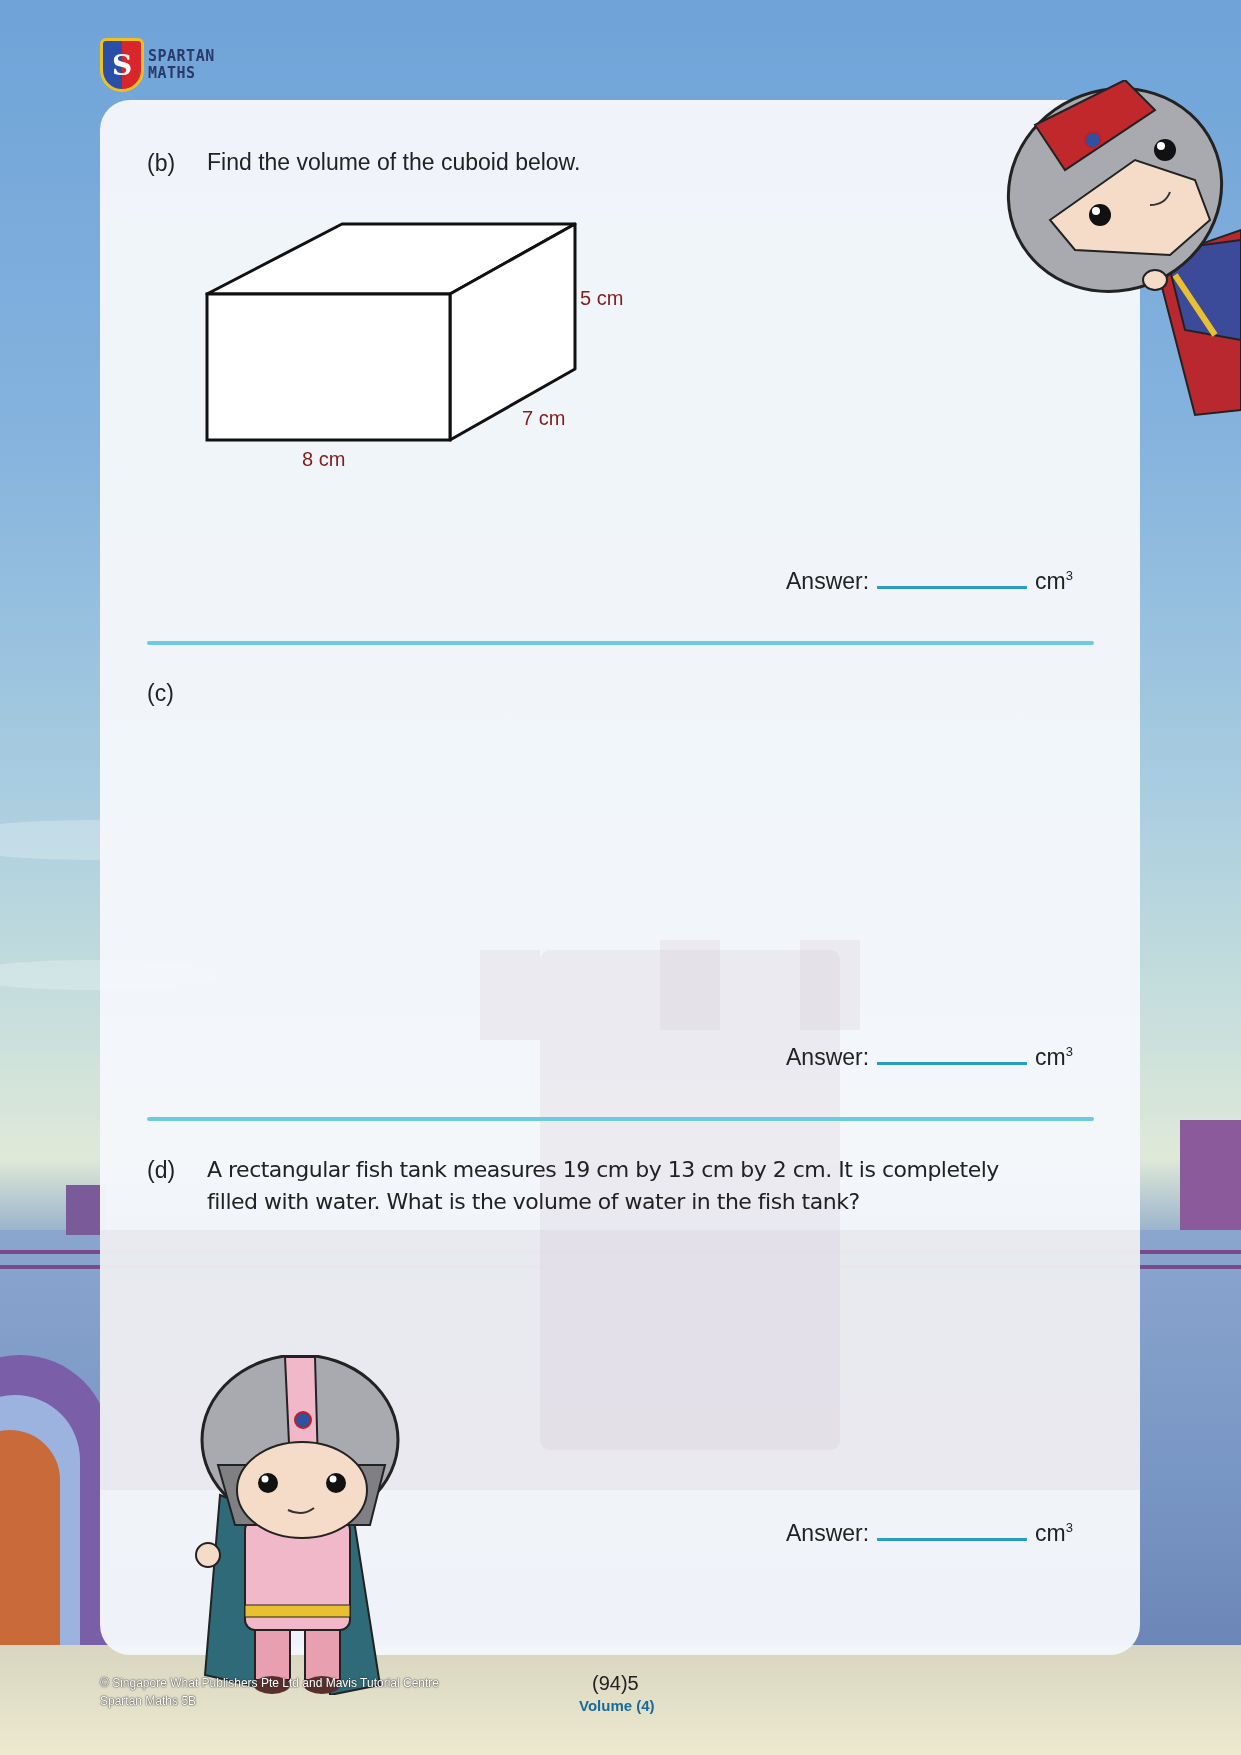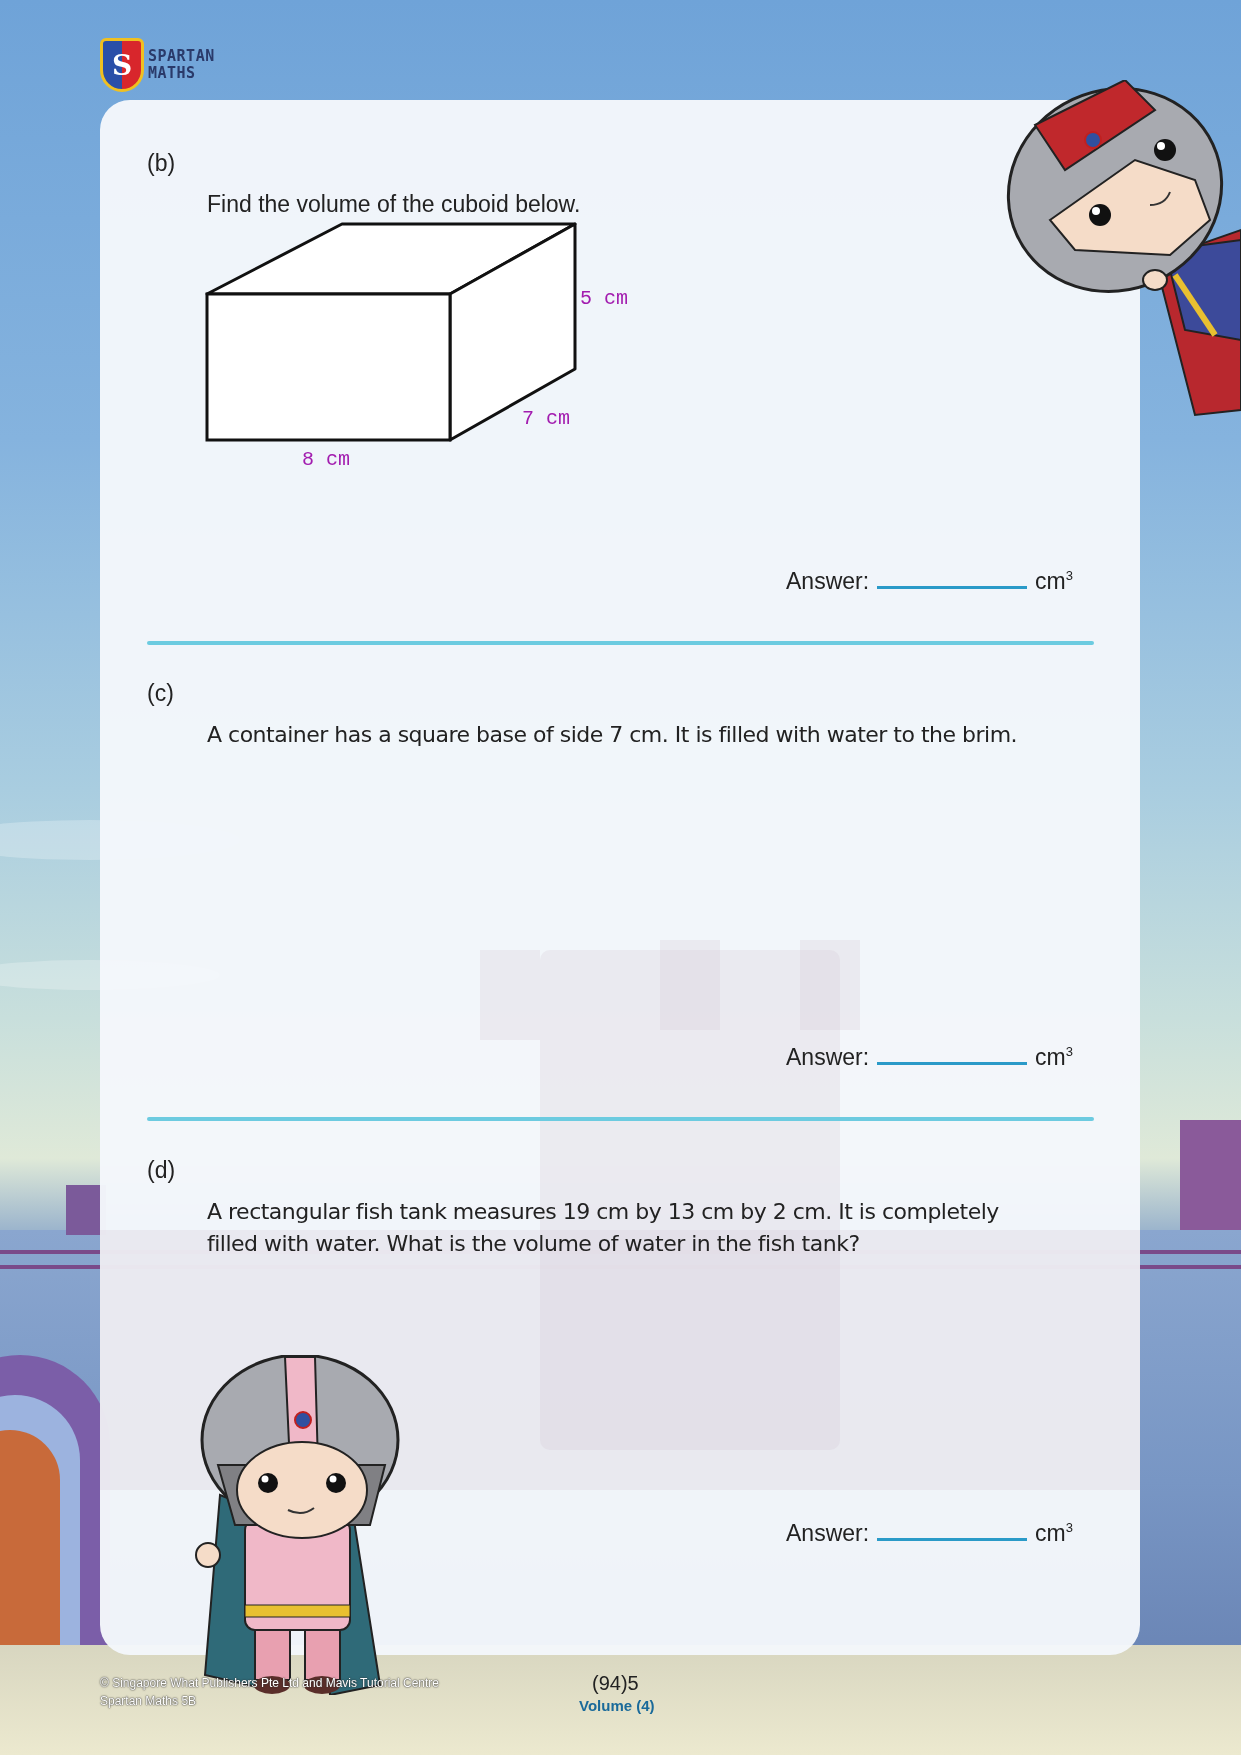--- a/index.html
+++ b/index.html
@@ -28,31 +28,31 @@
     }
     .logo-text { font-family: "DejaVu Sans Mono", monospace; font-weight: bold; font-size: 15px; line-height: 17px; color: #2a3a6a; letter-spacing: 0.5px; }
 
     .panel {
       position: absolute; left: 100px; top: 100px; width: 1040px; height: 1555px;
       background: rgba(244,247,251,0.97); border-radius: 30px;
     }
     .castle-ghost { position: absolute; background: rgba(210,200,210,0.25); }
 
     .q-label { position: absolute; font-size: 23px; color: #222; }
-    .q-text { position: absolute; font-size: 23px; color: #222; line-height: 32px; margin-top: 42px; }
+    .q-text { position: absolute; font-size: 23px; color: #222; line-height: 32px; }
     .q-text.rounded { font-family: "DejaVu Sans", sans-serif; font-size: 22px; letter-spacing: -0.5px; }
 
     .answer-row { position: absolute; display: flex; align-items: flex-end; font-size: 23px; color: #222; text-align: right; }
     .answer-line { width: 150px; height: 3px; background: #2a9ac8; margin: 0 8px 6px 8px; }
     .answer-unit sup { font-size: 13px; }
 
     .divider { position: absolute; left: 147px; width: 947px; height: 4px; background: #6ccbe0; border-radius: 2px; }
 
     .cuboid { position: absolute; left: 205px; top: 222px; }
-    .dim-label { position: absolute; font-size: 20px; color: #a21caf; font-family: Liberation Mono, monospace; }
+    .dim-label { position: absolute; font-size: 20px; color: #7f1d1d; }
 
     .knight { position: absolute; }
     .footer-text { position: absolute; font-size: 12px; color: #fff; text-shadow: 0 0 2px #333, 0 0 1px #333; }
     .page-num { position: absolute; font-size: 20px; color: #222; }
     .page-topic { position: absolute; font-size: 15px; font-weight: bold; color: #1a6a9a; }
   </style>
 </head>
 <body>
 
 <div>
@@ -103,21 +103,20 @@
 <div class="answer-row" style="left:786px;top:568px;">
   <span>Answer:</span>
   <span class="answer-line"></span>
   <span class="answer-unit"><span>cm</span><sup>3</sup></span>
 </div>
 
 <div class="divider" style="top:641px;"></div>
 
 <div class="q-label" style="left:147px;top:680px;">(c)</div>
 <div class="q-text rounded" style="left:207px;top:677px;">
-  <div>A container has a square base of side 7 cm. It is filled with water to the brim.</div>
 </div>
 
 <div class="answer-row" style="left:786px;top:1044px;">
   <span>Answer:</span>
   <span class="answer-line"></span>
   <span class="answer-unit"><span>cm</span><sup>3</sup></span>
 </div>
 
 <div class="divider" style="top:1117px;"></div>
 

